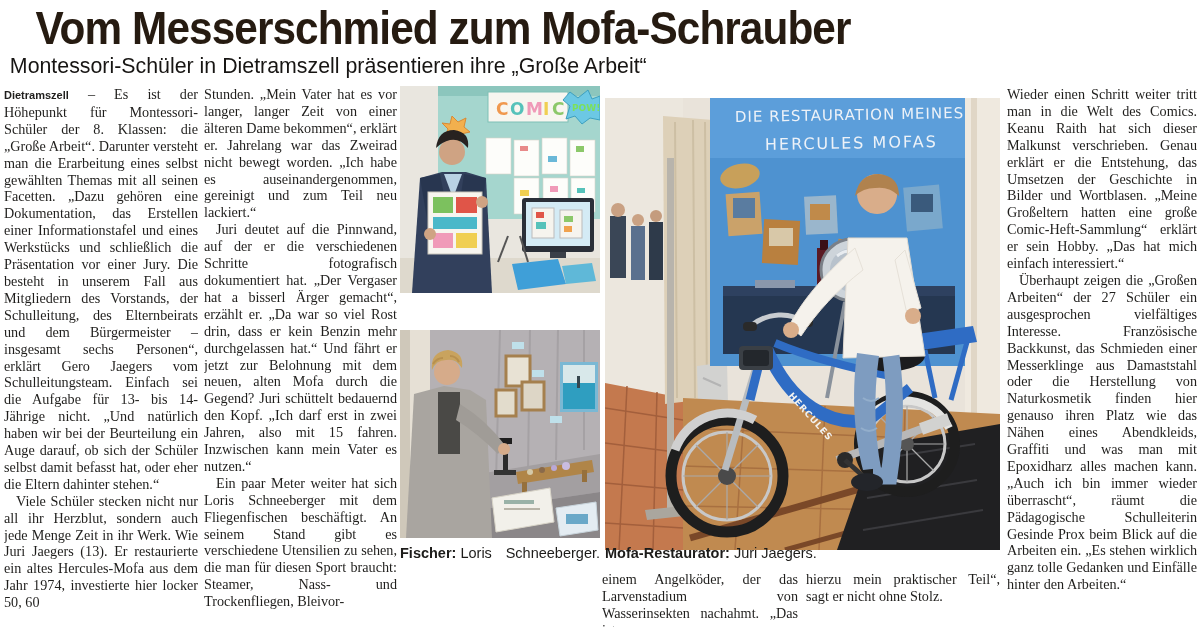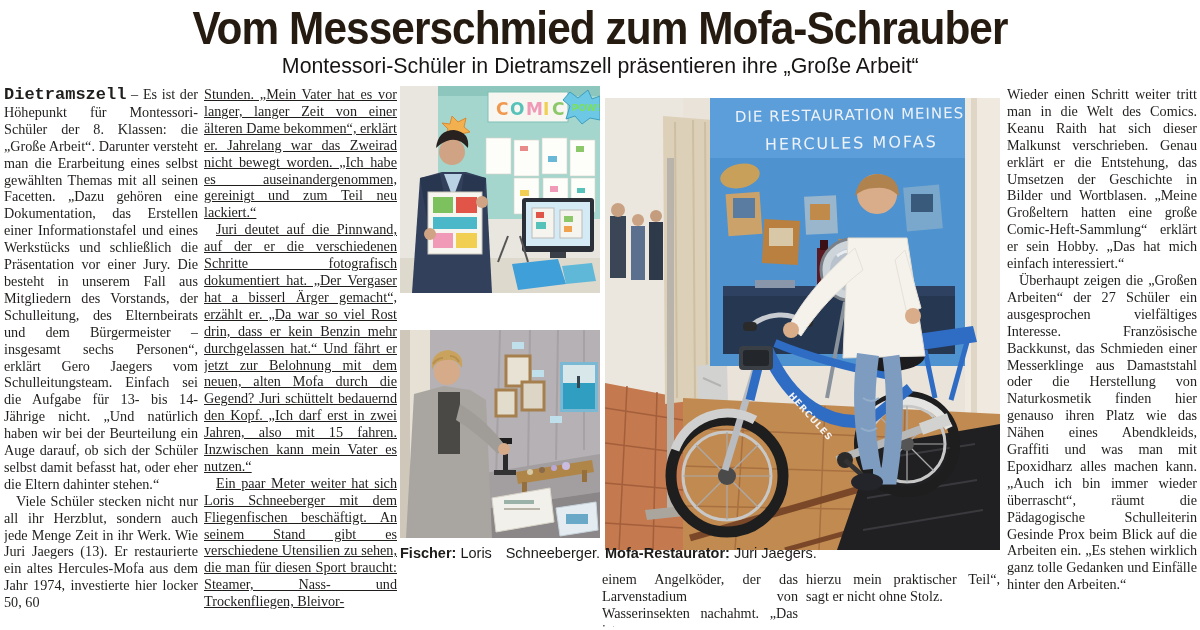--- a/index.html
+++ b/index.html
@@ -1,37 +1,37 @@
 <!DOCTYPE html>
 <html lang="de"><head>
 <meta charset="utf-8">
 <style>
   html,body{margin:0;padding:0;background:#ffffff;}
   .page{position:relative;width:1200px;height:630px;background:#fff;overflow:hidden;
         font-family:"Liberation Serif",serif;color:#1f1e1c;}
   
-  .head{position:absolute;left:0;top:4px;width:1200px;text-align:center;}
+  .head{position:absolute;left:0;top:4px;width:1200px;text-align:left;}
   .headline{display:inline-block;margin:0;font-family:"Liberation Sans",sans-serif;
             font-weight:700;font-size:46px;line-height:48px;color:#261b11;
             letter-spacing:-1px;transform:scaleX(0.92);transform-origin:center;}
   .subheadline{display:inline-block;margin:2px 0 0 0;font-family:"Liberation Sans",sans-serif;
             font-weight:400;font-size:22px;line-height:24px;color:#171513;
             transform:scaleX(0.97);transform-origin:center;}
   
   .col{position:absolute;overflow:hidden;text-align:justify;
        font-size:14.2px;line-height:16.9px;}
   .c1{left:4px;top:86px;width:194px;height:542px;}
-  .c2{left:204px;top:86px;width:193px;height:542px;text-decoration:underline;}
+  .c2{left:204px;top:86px;width:193px;height:542px;}
   .cr{left:1007px;top:86px;width:190px;height:544px;}
   .bA{left:400px;top:571px;width:193px;height:56px;}
   .bB{left:602px;top:571px;width:196px;height:56px;}
   .bC{left:806px;top:571px;width:194px;height:56px;}
   .col p{margin:0;}
   .col p + p{text-indent:12px;}
-  .lead{font-family:Liberation Mono, monospace;font-weight:700;font-size:17px;}
+  .lead{font-family:Liberation Sans, sans-serif;font-weight:700;font-size:11px;}
   .byline{margin-top:3px;text-align:right;font-family:"Liberation Sans",sans-serif;
           font-weight:700;font-size:13px;letter-spacing:.2px;color:#1b1a18;}
   
   .photo{position:absolute;overflow:hidden;background:#ddd;}
   .p-comic{left:400px;top:86px;width:200px;height:207px;}
   .p-fischer{left:400px;top:330px;width:200px;height:208px;}
   .p-mofa{left:605px;top:98px;width:395px;height:452px;}
   .caption{position:absolute;font-family:"Liberation Sans",sans-serif;font-size:14.5px;
            line-height:18px;color:#1d1c1a;}
   .cap1{left:400px;top:299px;width:205px;}

